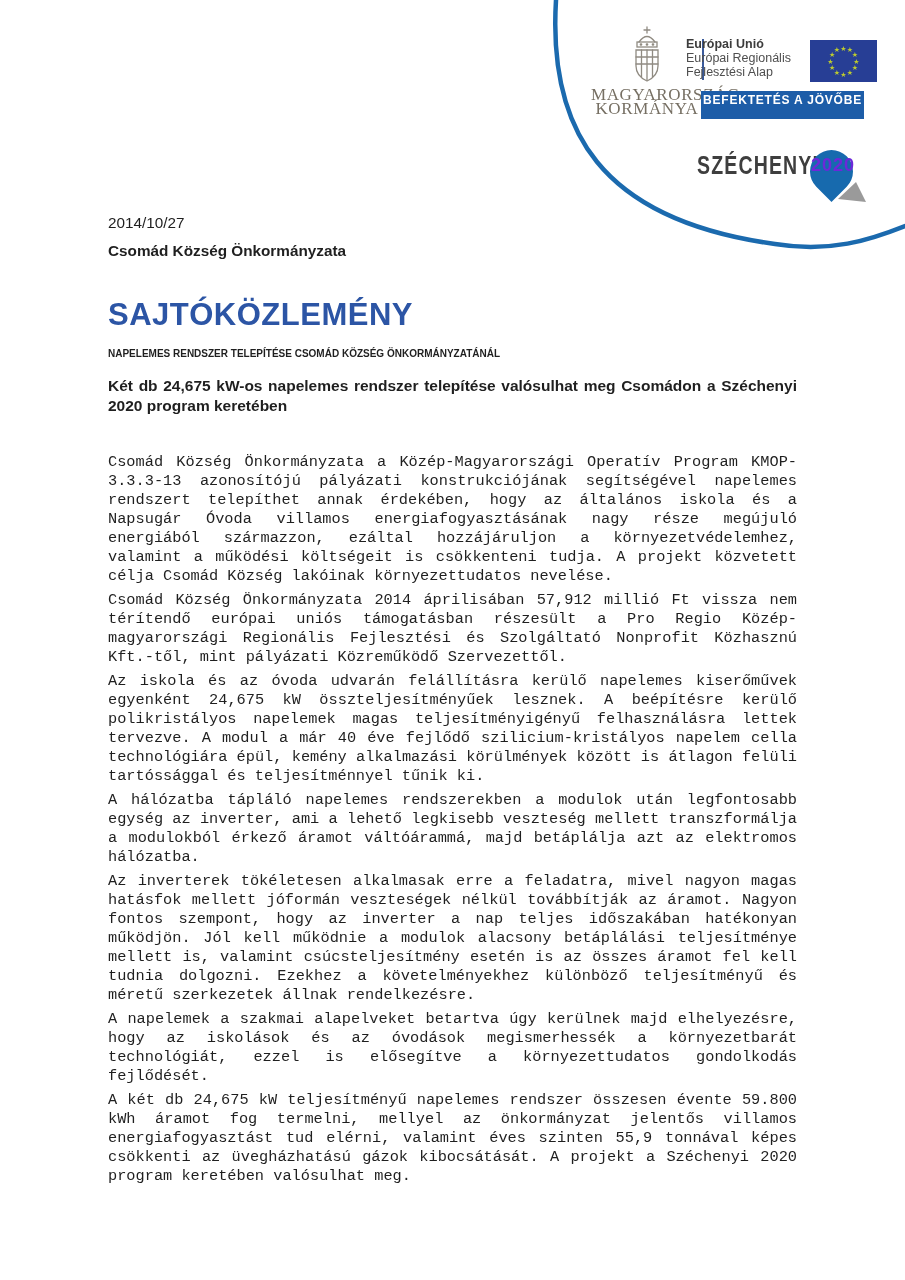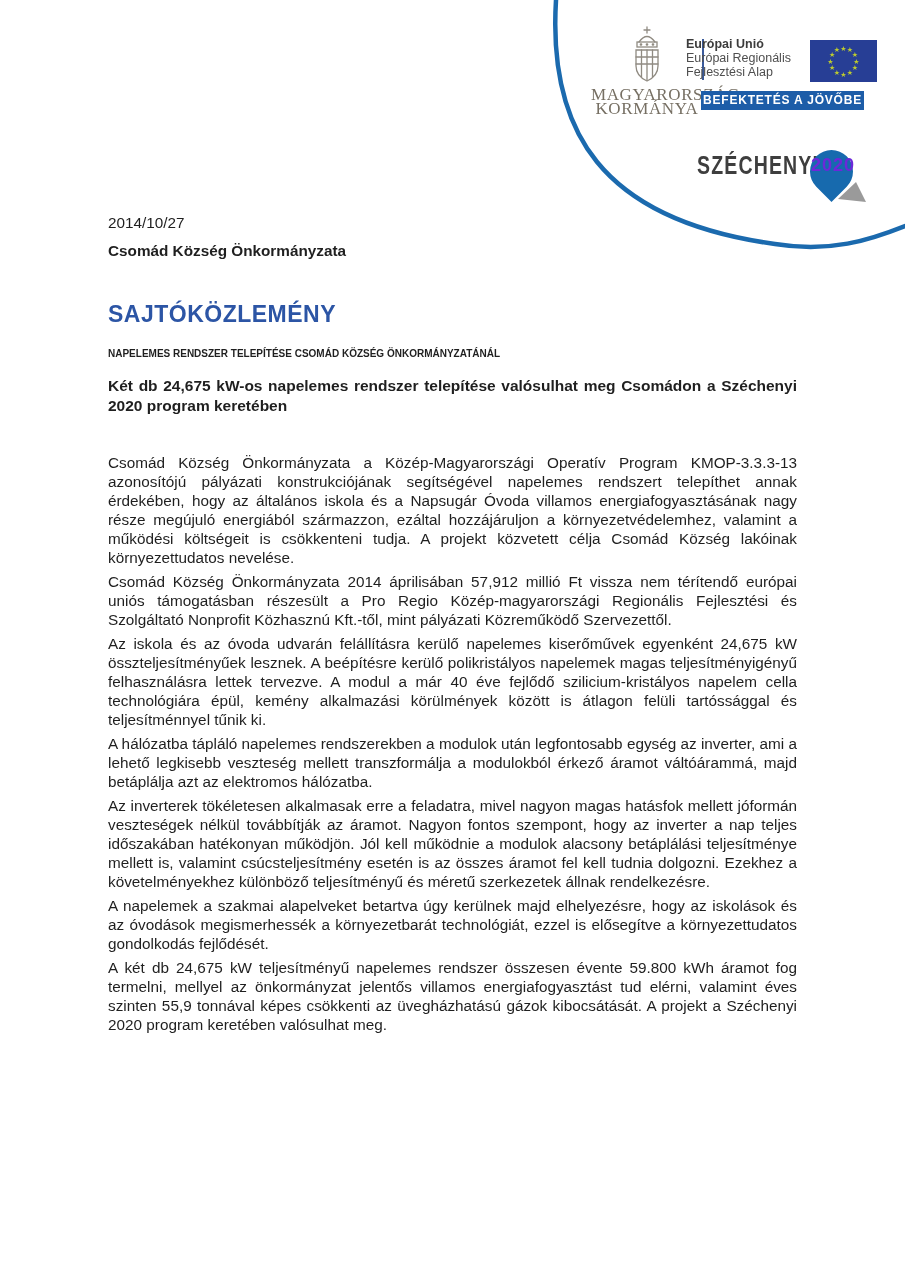--- a/index.html
+++ b/index.html
@@ -22,21 +22,21 @@
   }
 
   .eu-divider{position:absolute;left:702px;top:39px;width:2px;height:41px;background:#3a5a9b;}
 
   .eu-text{position:absolute;left:686px;top:37px;color:#4e4e4e;font-size:12.5px;line-height:14px;}
   .eu-text .l1{font-weight:bold;color:#3c3c3c;}
 
   .eu-flag{position:absolute;left:810px;top:40px;width:67px;height:42px;}
 
   .invest-banner{
-    position:absolute;left:701px;top:91px;width:163px;height:19px;
+    position:absolute;left:701px;top:91px;width:163px;height:28px;
     background:#1d5da8;color:#ffffff;font-weight:bold;font-size:12px;
     letter-spacing:0.8px;text-align:center;line-height:19px;
   }
 
   .szechenyi-text{
     position:absolute;left:697px;top:151px;
     font-size:25px;font-weight:bold;color:#3e3e3e;letter-spacing:1.5px;
     transform:scaleX(0.78);transform-origin:left top;white-space:nowrap;
   }
   .pin{
@@ -52,25 +52,25 @@
   
   .doc{
     position:absolute;left:108px;top:0;width:689px;
     color:#1f1f1f;font-size:15.3px;line-height:19px;
     padding-top:197px;
   }
   .doc-date{margin:16px 0 9px 0;}
   .doc-org{margin:0 0 38px 0;font-weight:bold;}
   .doc-title{
     margin:0 0 13px 0;color:#2c55a5;font-weight:bold;
-    font-size:23px;line-height:33px;letter-spacing:0.5px;
+    font-size:31px;line-height:33px;letter-spacing:0.5px;
   }
   .doc-subtitle{margin:0 0 13px 0;font-weight:bold;font-size:10px;line-height:19px;}
   .doc-lead{margin:0 0 37px 0;font-weight:bold;font-size:15.5px;line-height:20px;text-align:justify;}
-  .doc p.body-par{margin:0 0 5px 0;text-align:justify;}
+  .doc p.body-par{margin:0 0 5px 0;text-align:justify;font-family:Liberation Mono, monospace;}
 </style>
 </head>
 <body>
 
 <div class="page">
 
   <svg class="swoosh-svg" viewBox="0 0 905 280" xmlns="http://www.w3.org/2000/svg">
     <polygon points="856,182 866,202 838,199" fill="#9a9a9a"></polygon>
     <path d="M556,0 C548,130 600,220 775,244 C830,253 870,240 905,226" fill="none" stroke="#1b6aae" stroke-width="4.5" stroke-linecap="round"></path>
   </svg>

